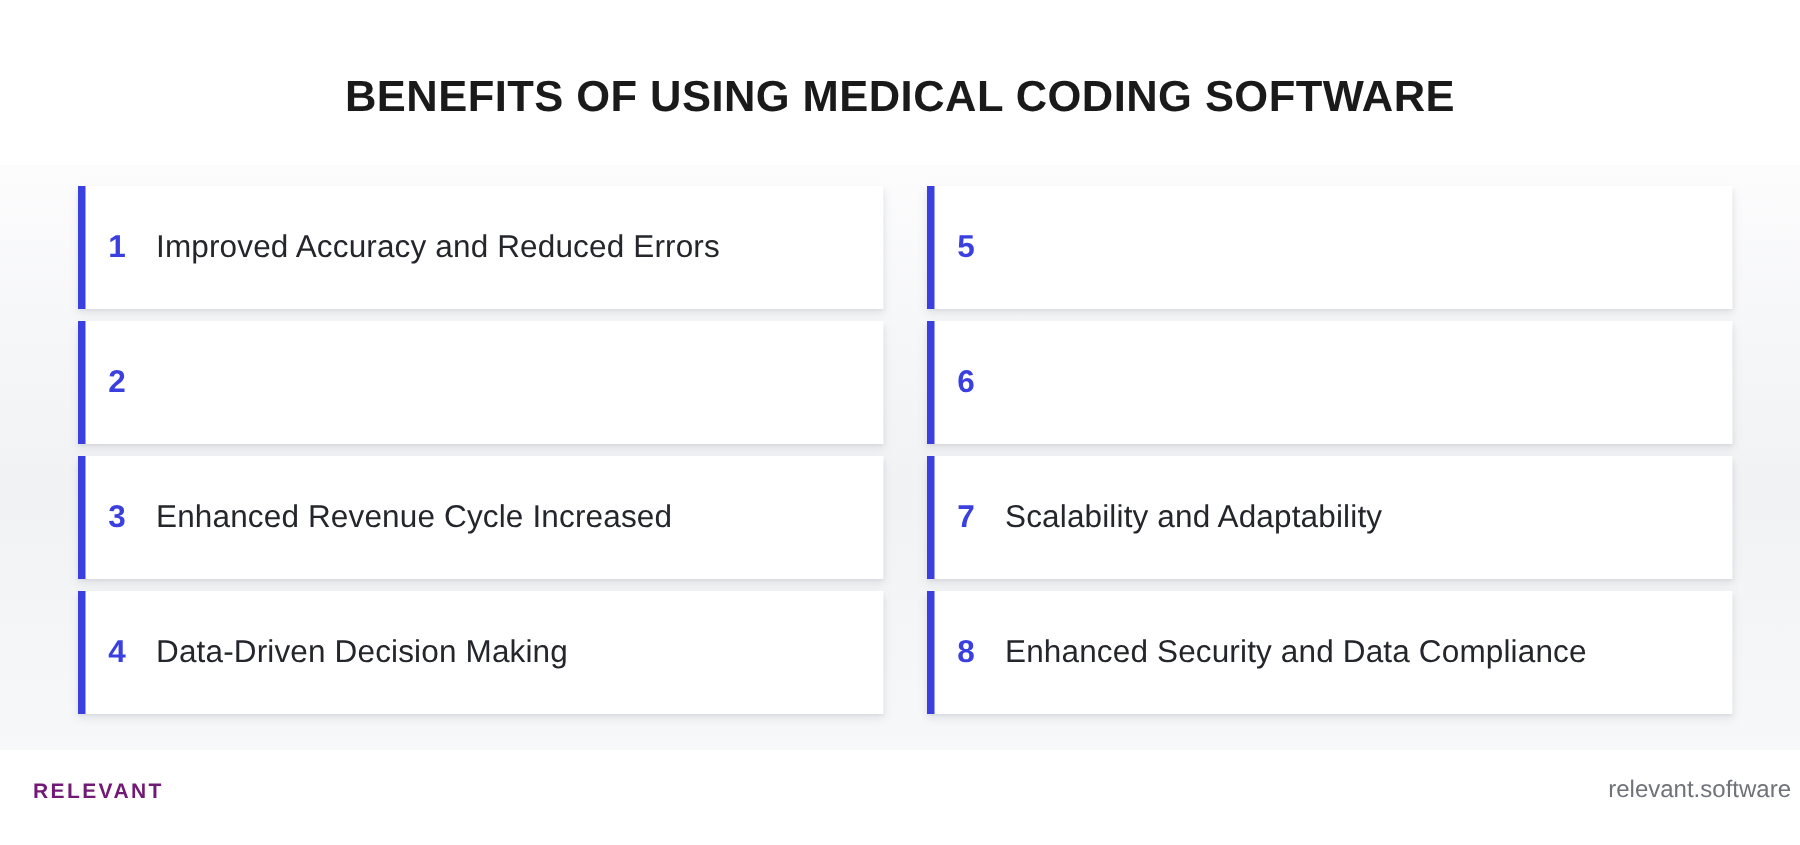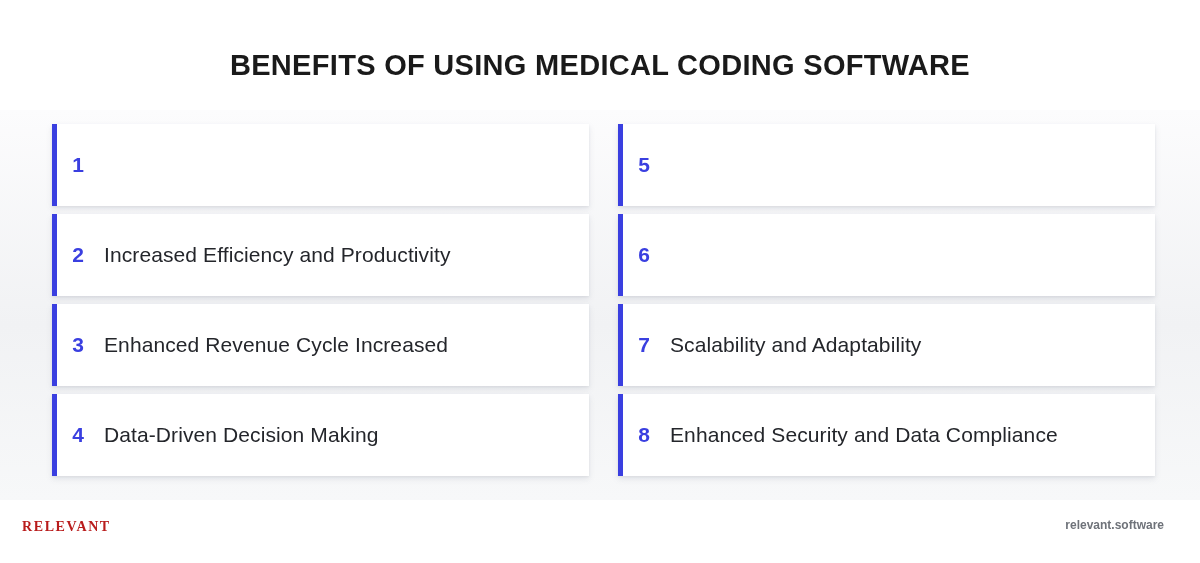--- a/index.html
+++ b/index.html
@@ -103,53 +103,53 @@
     height: 63px;
     background: #ffffff;
   }
   .brand-logo {
     position: absolute;
     left: 22px;
     top: 19px;
     font-size: 14px;
     font-weight: bold;
     letter-spacing: 1.6px;
-    color: #b91c1c;
-    font-family: Liberation Serif, serif;
+    color: #701a75;
+    font-family: Liberation Sans, sans-serif;
   }
   .brand-url {
     position: absolute;
-    right: 36px;
+    right: 6px;
     top: 18px;
-    font-size: 12px;
-    font-weight: bold;
+    font-size: 16px;
+    font-weight: normal;
     color: #6e7279;
     font-family: "Liberation Sans", sans-serif;
   }
 </style>
 </head>
 <body>
 
 <div class="infographic">
 
   <div class="bg-wash"></div>
 
   <div class="title">BENEFITS OF USING MEDICAL CODING SOFTWARE</div>
 
   <div class="columns">
 
     <div class="column">
       <div class="card">
         <span class="accent-bar"></span>
         <span class="card-num">1</span>
+        <span class="card-text">Improved Accuracy and Reduced Errors</span>
       </div>
       <div class="card">
         <span class="accent-bar"></span>
         <span class="card-num">2</span>
-        <span class="card-text">Increased Efficiency and Productivity</span>
       </div>
       <div class="card">
         <span class="accent-bar"></span>
         <span class="card-num">3</span>
         <span class="card-text">Enhanced Revenue Cycle Increased</span>
       </div>
       <div class="card">
         <span class="accent-bar"></span>
         <span class="card-num">4</span>
         <span class="card-text">Data-Driven Decision Making</span>

